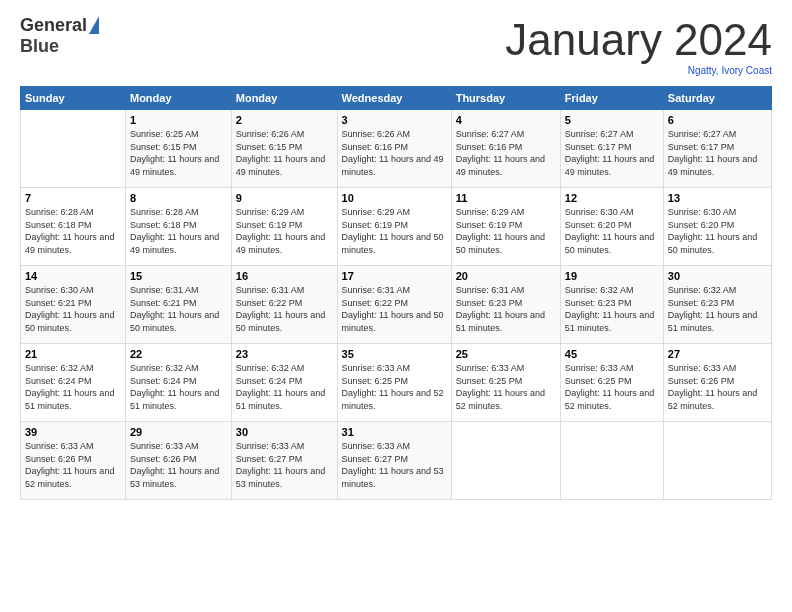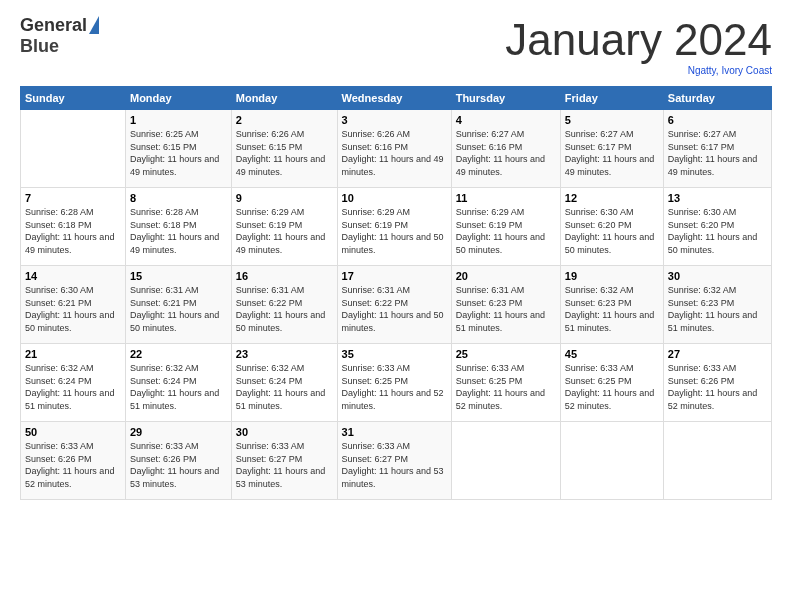--- a/index.html
+++ b/index.html
@@ -249,21 +249,21 @@
             <div class="day-number">45</div>
             <div class="day-info">Sunrise: 6:33 AM<br>Sunset: 6:25 PM<br>Daylight: 11 hours and 52 minutes.</div>
           </td>
           <td>
             <div class="day-number">27</div>
             <div class="day-info">Sunrise: 6:33 AM<br>Sunset: 6:26 PM<br>Daylight: 11 hours and 52 minutes.</div>
           </td>
         </tr>
         <tr>
           <td>
-            <div class="day-number">50</div>
+            <div class="day-number">39</div>
             <div class="day-info">Sunrise: 6:33 AM<br>Sunset: 6:26 PM<br>Daylight: 11 hours and 52 minutes.</div>
           </td>
           <td>
             <div class="day-number">29</div>
             <div class="day-info">Sunrise: 6:33 AM<br>Sunset: 6:26 PM<br>Daylight: 11 hours and 53 minutes.</div>
           </td>
           <td>
             <div class="day-number">30</div>
             <div class="day-info">Sunrise: 6:33 AM<br>Sunset: 6:27 PM<br>Daylight: 11 hours and 53 minutes.</div>
           </td>

